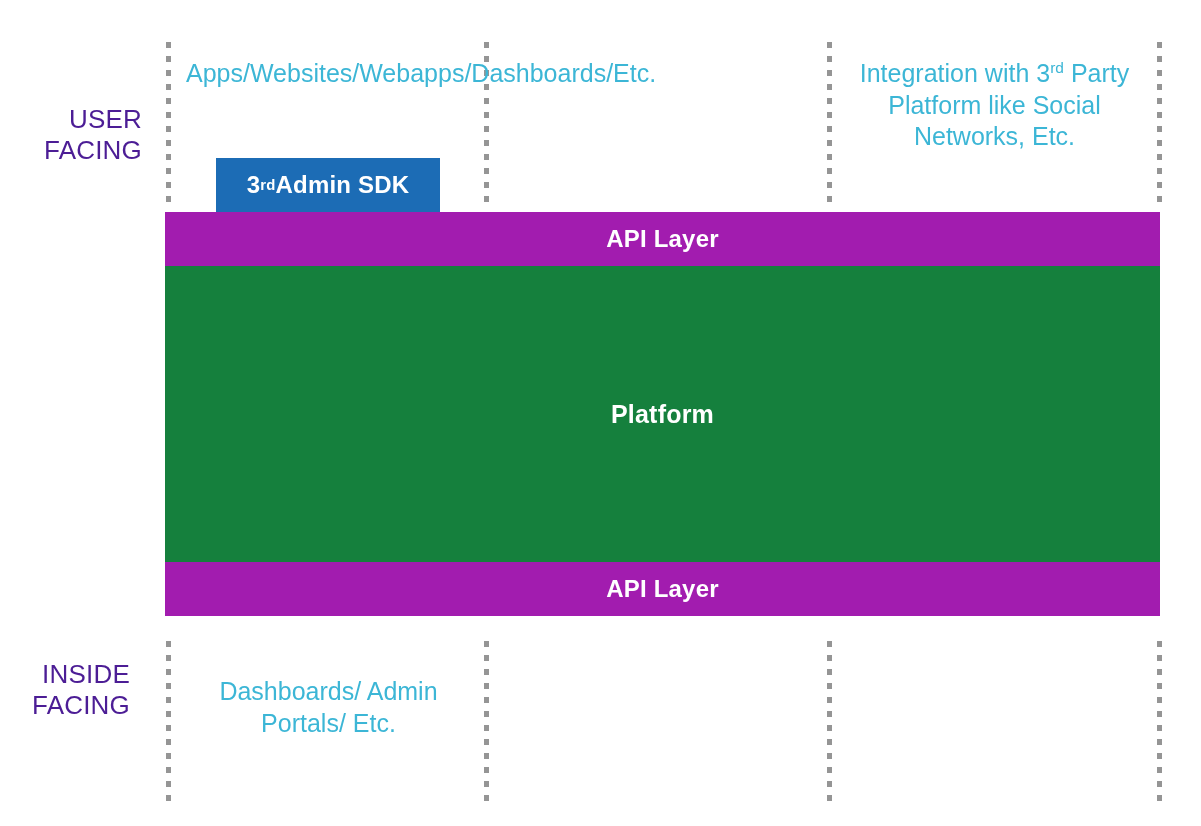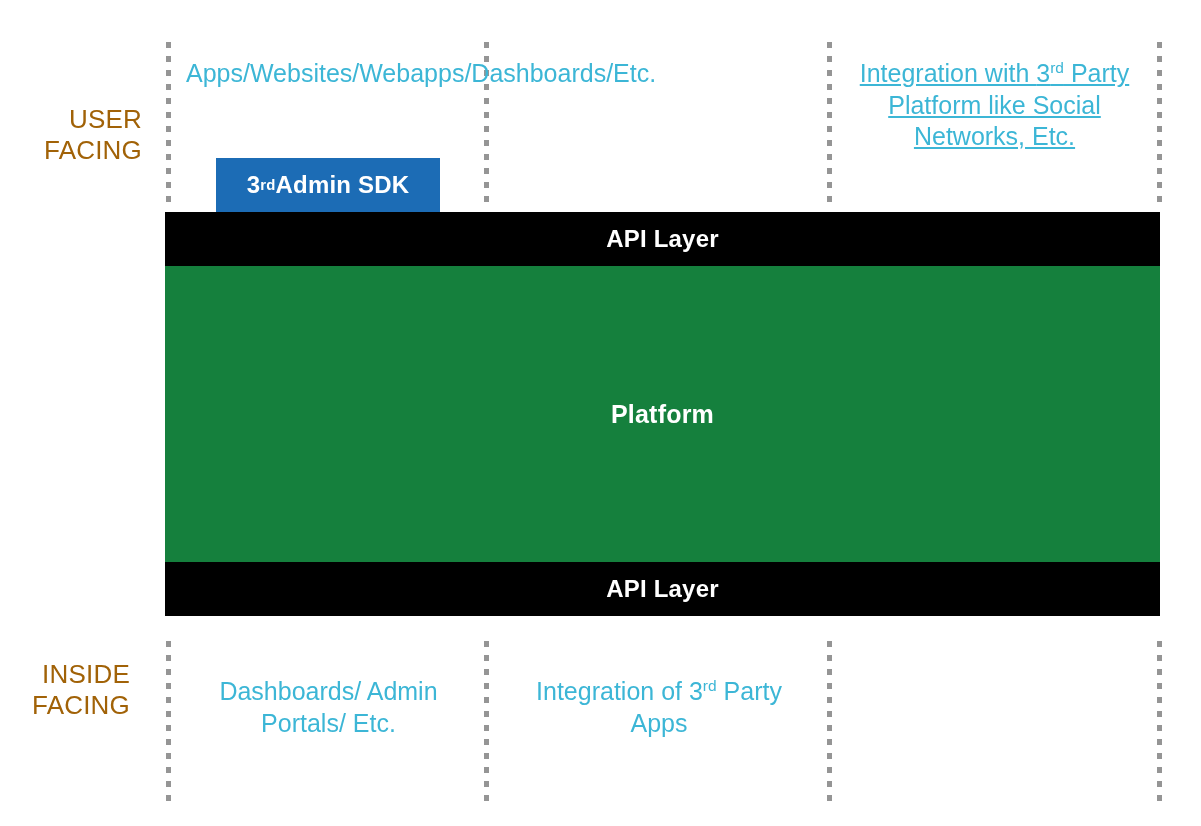--- a/index.html
+++ b/index.html
@@ -16,21 +16,21 @@
     width: 1201px;
     height: 826px;
     background: #ffffff;
     overflow: hidden;
   }
 
   
   .side-label {
     position: absolute;
     text-align: right;
-    color: #a16207;
+    color: #4c1d95;
     font-size: 26px;
     line-height: 1.18;
     font-weight: 400;
     letter-spacing: 0.2px;
     white-space: pre-line;
   }
   #user-facing-label {
     left: 0px;
     width: 142px;
     top: 104px;
@@ -61,21 +61,21 @@
   .col-caption {
     position: absolute;
     text-align: center;
     color: #3cb6d6;
     font-size: 25px;
     line-height: 1.26;
     font-weight: 400;
   }
   #cap-top-1  { left: 186px; width: 285px; top: 58px; }
   #cap-top-2  { left: 520px; width: 285px; top: 58px; }
-  #cap-top-3  { left: 846px; width: 297px; top: 58px; text-decoration: underline; }
+  #cap-top-3  { left: 846px; width: 297px; top: 58px; }
 
   #cap-bot-1  { left: 186px; width: 285px; top: 676px; }
   #cap-bot-2  { left: 520px; width: 278px; top: 676px; }
   #cap-bot-3  { left: 846px; width: 297px; top: 676px; }
 
   .sup-rd {
     font-size: 0.62em;
     vertical-align: super;
     line-height: 0;
   }
@@ -111,21 +111,21 @@
     left: 165px;
     top: 212px;
     width: 995px;
     height: 404px;
   }
   .api-layer {
     position: absolute;
     left: 0;
     width: 100%;
     height: 54px;
-    background: #000000;
+    background: #a21caf;
     color: #ffffff;
     font-size: 24px;
     font-weight: bold;
     display: flex;
     align-items: center;
     justify-content: center;
     letter-spacing: 0.2px;
   }
   #api-layer-top    { top: 0px; }
   #api-layer-bottom { top: 350px; }
@@ -182,16 +182,15 @@
   <div id="platform-stack">
     <div class="api-layer" id="api-layer-top">API Layer</div>
 
     <div id="platform-core">Platform</div>
 
     <div class="api-layer" id="api-layer-bottom">API Layer</div>
   </div>
 
   <div class="col-caption" id="cap-bot-1">Dashboards/ Admin Portals/ Etc.</div>
 
-  <div class="col-caption" id="cap-bot-2"><span>Integration of </span><span>3</span><span class="sup-rd">rd</span><span> Party Apps</span></div>
 
 
 </div>
 
 </body></html>

